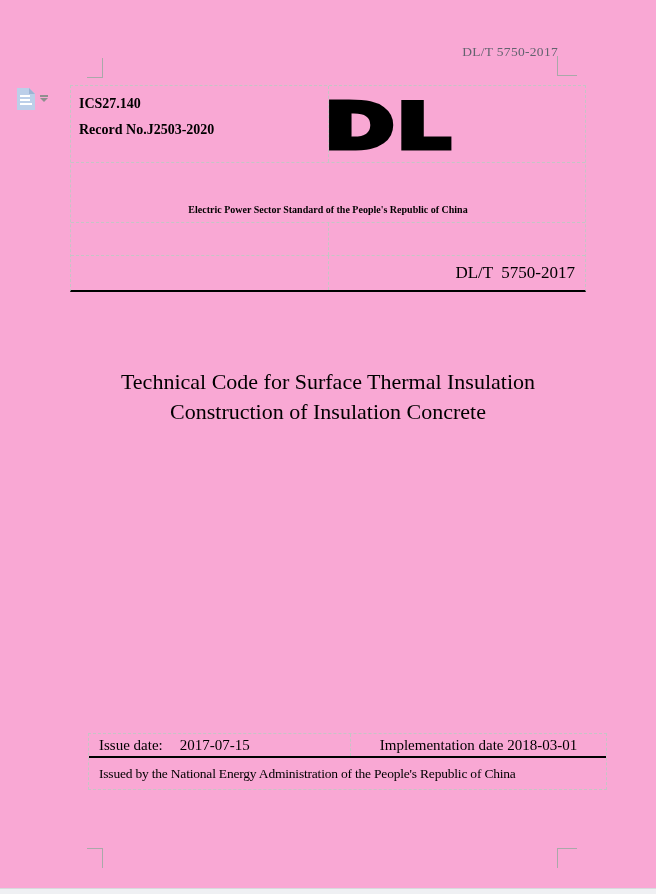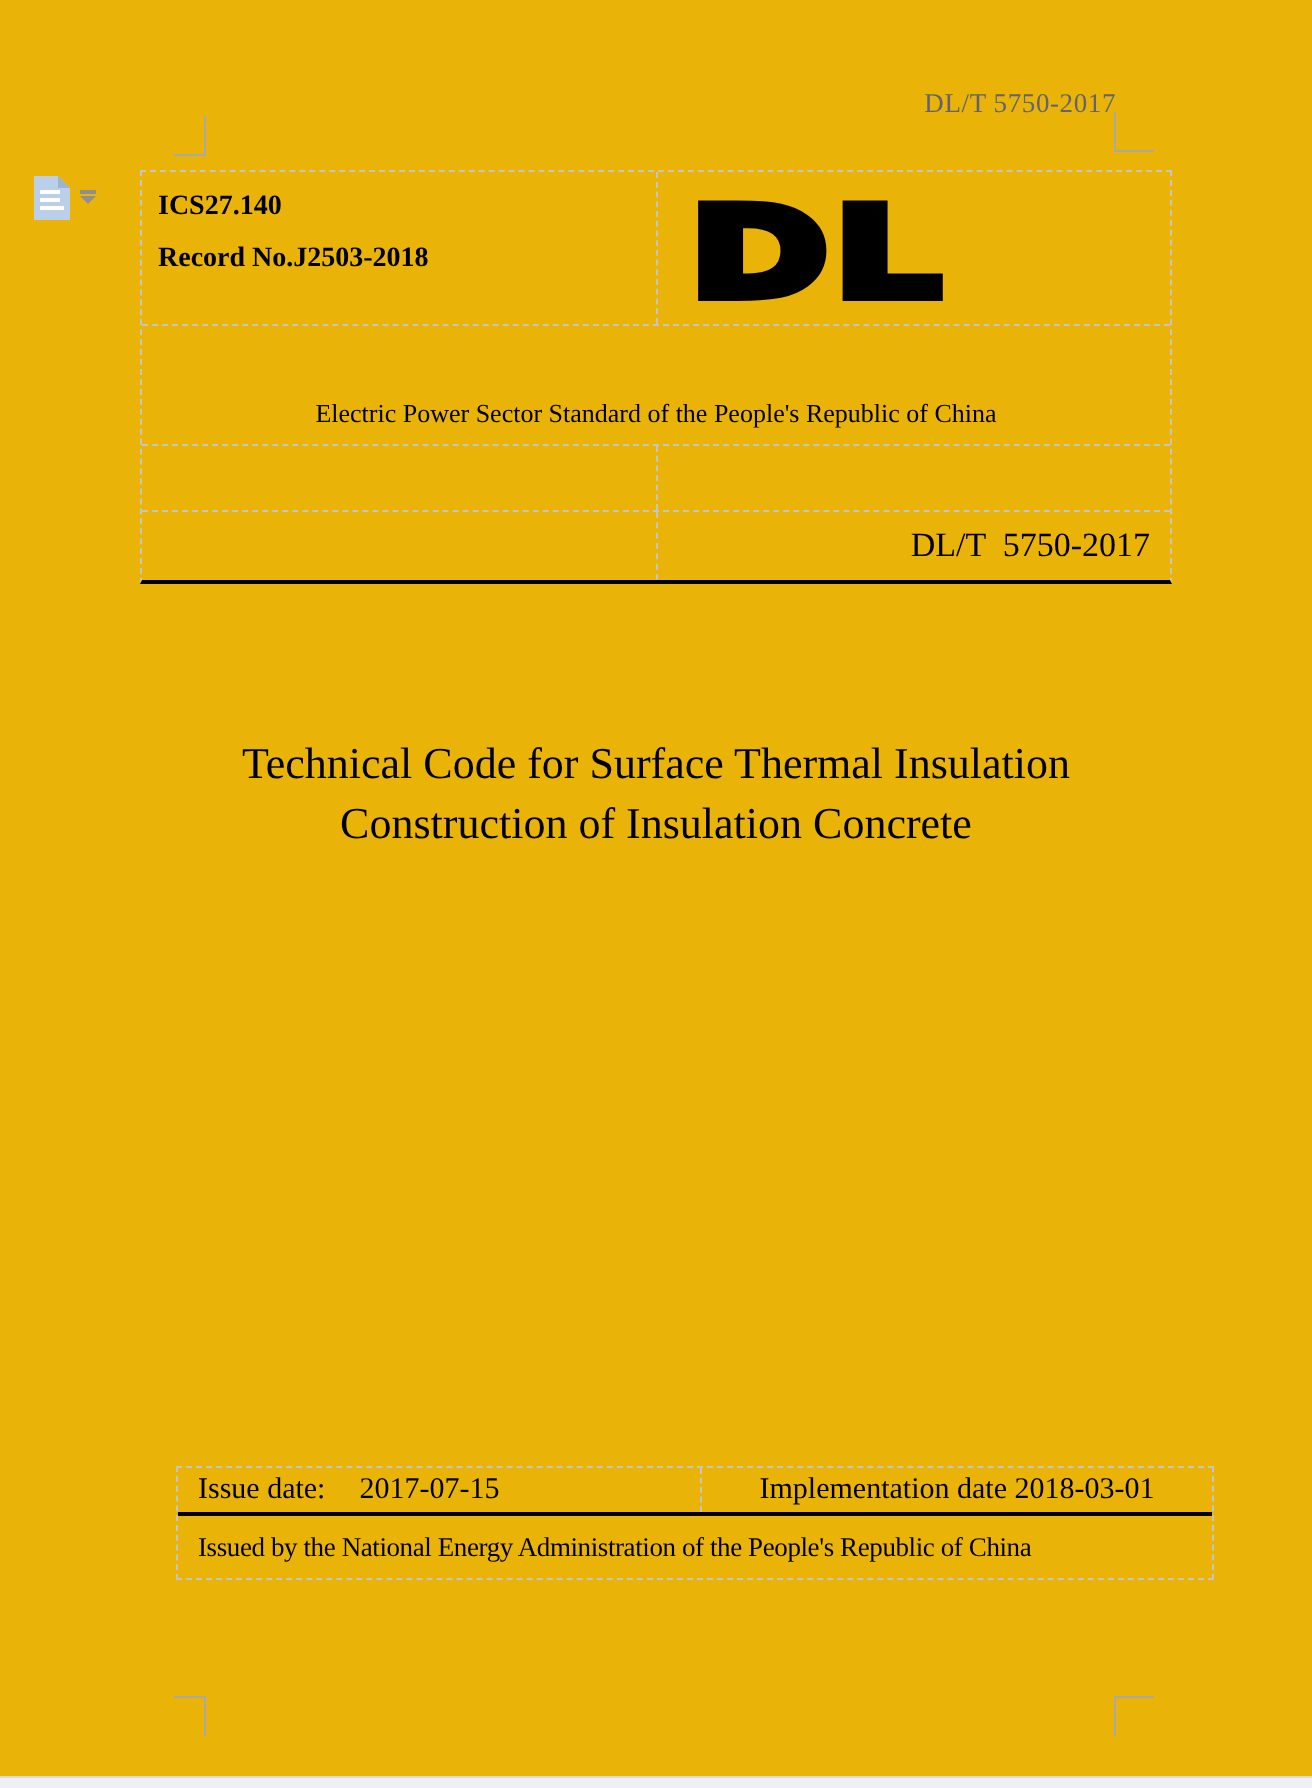--- a/index.html
+++ b/index.html
@@ -1,19 +1,19 @@
 <!DOCTYPE html>
 <html><head>
 <meta charset="utf-8">
 <style>
   * { margin:0; padding:0; box-sizing:border-box; }
   html,body { background:#ffffff; }
   body { font-family:"Liberation Serif","DejaVu Serif",serif; }
   .canvas {
-    position:relative; width:656px; height:894px; background:#eab308;
+    position:relative; width:656px; height:894px; background:#f9a8d4;
     overflow:hidden;
   }
 
   
   .running-head {
     position:absolute; top:44px; left:0; width:558px;
     text-align:right; font-size:13.5px; color:#63636f; letter-spacing:.3px;
   }
   .crop { position:absolute; }
   .crop.tl { left:87px;  top:58px;  width:16px; height:20px; border-right:1px solid #a9a9a9; border-bottom:1px solid #a9a9a9; }
@@ -31,29 +31,29 @@
     background:#eff0f3; border-top:1px solid #d9dade;
   }
 
   
   .std-table {
     position:absolute; left:70px; top:85px; width:516px;
     border:1px dashed #c5c5c5; border-bottom:2px solid #000;
     color:#000;
   }
   .row { display:flex; }
-  .r1 { height:77px; border-bottom:1px dashed #c5c5c5;gap:20px; }
+  .r1 { height:77px; border-bottom:1px dashed #c5c5c5; }
   .r2 { height:60px; border-bottom:1px dashed #c5c5c5; align-items:flex-end; justify-content:center; padding-bottom:7px; }
   .r3 { height:33px; border-bottom:1px dashed #c5c5c5; }
   .r4 { height:34px; }
   .cell-left  { width:258px; border-right:1px dashed #c5c5c5; }
   .cell-right { flex:1; }
   .ics-cell { padding:5px 0 0 8px; font-weight:bold; font-size:14px; line-height:26px; }
   .logo-cell { display:flex; align-items:center; justify-content:flex-start; padding-right:8px; }
-  .std-line { font-weight:normal; font-size:13px; }
+  .std-line { font-weight:bold; font-size:10px; }
   .docnum-cell { display:flex; align-items:center; justify-content:flex-end; padding-right:10px; font-size:17px; white-space:pre; }
 
   
   .doc-title {
     position:absolute; top:367px; left:0; width:656px;
     text-align:center; font-size:22px; line-height:30px; color:#000;
   }
 
   
   .ft-table {
@@ -91,21 +91,21 @@
     <span class="dd">
       <span class="dd-bar"></span>
         <span class="dd-tri"></span>
     </span>
   </div>
 
   <div class="std-table">
     <div class="row r1">
       <div class="cell-left ics-cell">
         <div>ICS27.140</div>
-        <div>Record No.J2503-2018</div>
+        <div>Record No.J2503-2020</div>
       </div>
       <div class="cell-right logo-cell">
         <svg width="126" height="58" viewBox="0 0 126 58">
           <g transform="translate(124,53) scale(1.35,1)">
             <text x="0" y="0" text-anchor="end" font-family="'DejaVu Sans',sans-serif" font-weight="bold" font-size="62" letter-spacing="2" fill="#000000" stroke="#000000" stroke-width="5">DL</text>
           </g>
         </svg>
       </div>
     </div>
     <div class="row r2">

